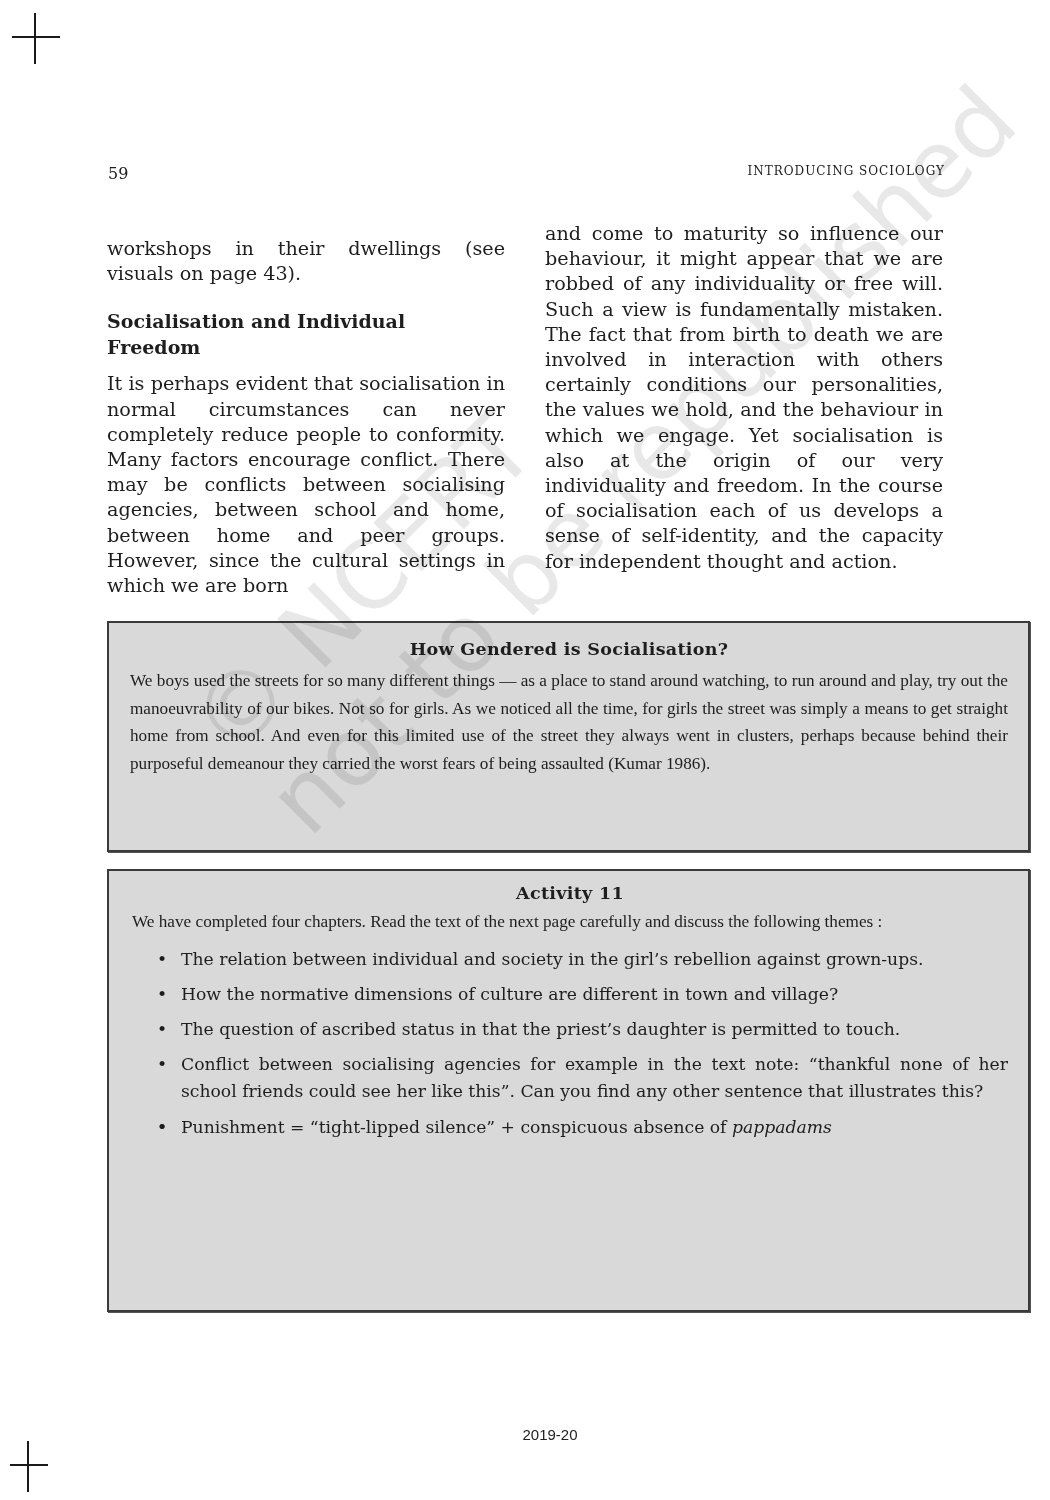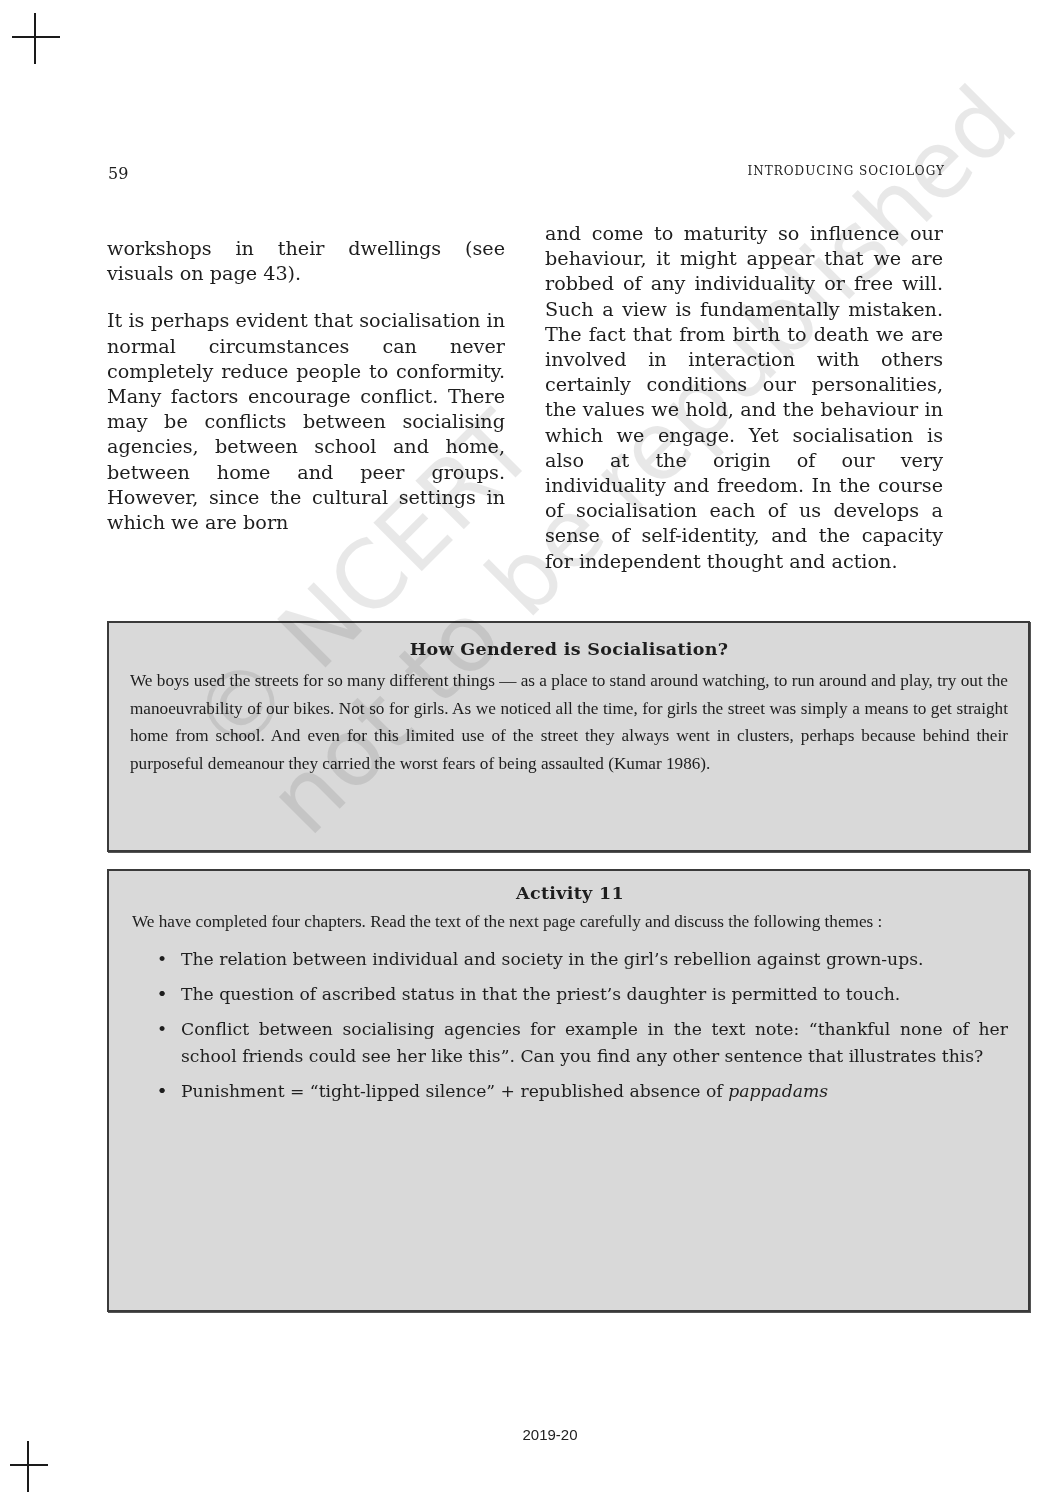--- a/index.html
+++ b/index.html
@@ -58,42 +58,43 @@
 <div id="crop-bl" class="crop-mark">
   <div class="h"></div>
   <div class="v"></div>
 </div>
 
 <div id="page-number" class="running-head">59</div>
 <div id="book-title" class="running-head">INTRODUCING SOCIOLOGY</div>
 
 <div id="col-left" class="column">
   <p class="p1">workshops in their dwellings (see visuals on page 43).</p>
+  <h3 class="section-heading">Socialisation and Individual Freedom</h3>
   <p>It is perhaps evident that socialisation in normal circumstances can never completely reduce people to conformity. Many factors encourage conflict. There may be conflicts between socialising agencies, between school and home, between home and peer groups. However, since the cultural settings in which we are born</p>
 </div>
 
 <div id="col-right" class="column">
   <p>and come to maturity so influence our behaviour, it might appear that we are robbed of any individuality or free will. Such a view is fundamentally mistaken. The fact that from birth to death we are involved in interaction with others certainly conditions our personalities, the values we hold, and the behaviour in which we engage. Yet socialisation is also at the origin of our very individuality and freedom. In the course of socialisation each of us develops a sense of self-identity, and the capacity for independent thought and action.</p>
 </div>
 
 <div id="box-gendered" class="box">
   <div class="box-title">How Gendered is Socialisation?</div>
   <p>We boys used the streets for so many different things — as a place to stand around watching, to run around and play, try out the manoeuvrability of our bikes. Not so for girls. As we noticed all the time, for girls the street was simply a means to get straight home from school. And even for this limited use of the street they always went in clusters, perhaps because behind their purposeful demeanour they carried the worst fears of being assaulted (Kumar 1986).</p>
 </div>
 
 <div id="box-activity" class="box">
   <div class="box-title">Activity 11</div>
   <p>We have completed four chapters. Read the text of the next page carefully and discuss the following themes :</p>
   <ul class="activity-list">
     <li><span class="bullet">•</span><span>The relation between individual and society in the girl’s rebellion against grown-ups.</span></li>
-    <li><span class="bullet">•</span></li>
+    <li><span class="bullet">•</span><span>How the normative dimensions of culture are different in town and village?</span></li>
     <li><span class="bullet">•</span><span>The question of ascribed status in that the priest’s daughter is permitted to touch.</span></li>
     <li><span class="bullet">•</span><span>Conflict between socialising agencies for example in the text note: “thankful none of her school friends could see her like this”. Can you find any other sentence that illustrates this?</span></li>
     <li><span class="bullet">•</span></li>
-    <li><span class="bullet">•</span><span>Punishment = “tight-lipped silence” + republished absence of </span><em>pappadams</em></li>
+    <li><span class="bullet">•</span><span>Punishment = “tight-lipped silence” + conspicuous absence of </span><em>pappadams</em></li>
   </ul>
 </div>
 
 <div id="footer-year">2019-20</div>
 
 <div id="watermark">
   <div>© NCERT</div>
   <div>not to be republished</div>
 </div>
 

